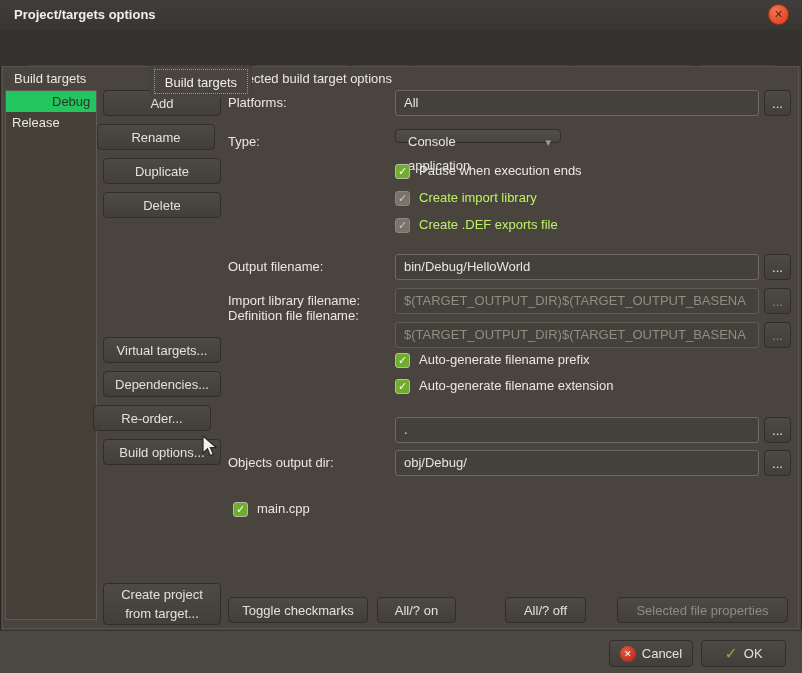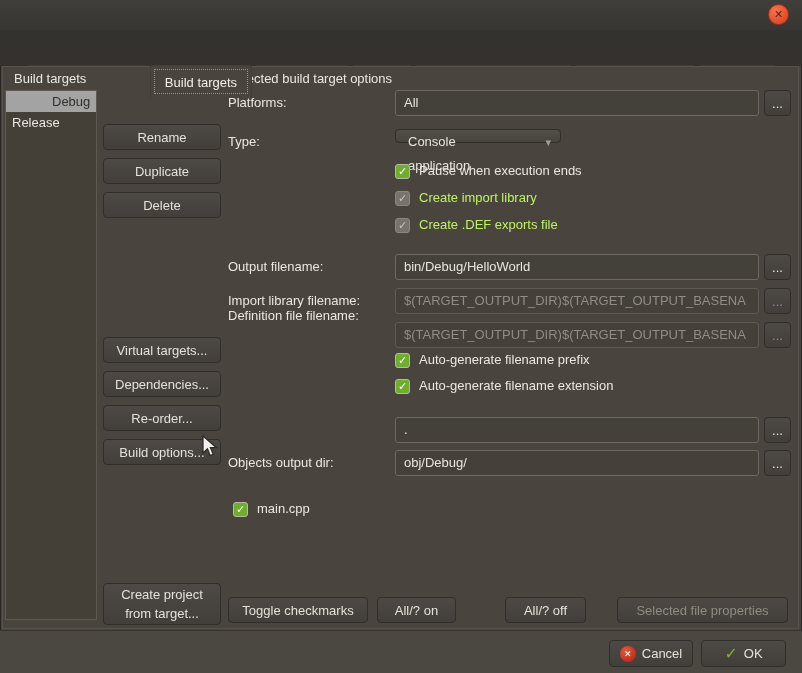--- a/index.html
+++ b/index.html
@@ -26,21 +26,21 @@
   .tab-scroll{position:absolute;top:38px;width:17px;height:26px;display:flex;align-items:center;
     justify-content:center;color:#dbd8d2;font-size:9px;cursor:default;}
   
   .panel{position:absolute;left:2px;top:66px;width:797px;height:563px;box-sizing:border-box;
     border:1px solid #57534b;background:#49453e;z-index:0;}
   .heading{position:absolute;height:16px;line-height:16px;color:#eae7e1;}
   
   .listbox{position:absolute;left:5px;top:90px;width:92px;height:530px;box-sizing:border-box;
     background:#444038;border:1px solid #5e5a51;z-index:1;}
   .list-item{height:21px;line-height:21px;padding-left:6px;color:#e9e7e2;cursor:default;}
-  .list-item.selected{background:#a3a3a3;color:#32312c;padding-left:46px;}
+  .list-item.selected{background:#22c55e;color:#32312c;padding-left:46px;}
   
   .btn{position:absolute;box-sizing:border-box;z-index:1;
     background:linear-gradient(#4d4944,#423e39);border:1px solid #302e2a;border-radius:4px;
     color:#e4e1da;display:flex;align-items:center;justify-content:center;text-align:center;cursor:default;}
   .btn.dim-text{color:#8f8b81;}
   
   .label{position:absolute;height:26px;line-height:26px;color:#eae7e1;z-index:1;white-space:nowrap;}
   .label.dim{color:#bef264;}
   .field{position:absolute;box-sizing:border-box;height:26px;z-index:1;
     background:#44403a;border:1px solid #6e6a61;border-radius:3px;color:#e8e5df;
@@ -63,20 +63,21 @@
     display:flex;align-items:center;justify-content:center;color:#fff;font-size:9px;font-weight:bold;}
   .icon-check-green{color:#7db335;font-size:16px;font-weight:bold;margin-right:6px;line-height:16px;}
   .cursor{position:absolute;z-index:9;}
 </style>
 </head>
 <body>
 
 <div class="window">
 
   <div class="titlebar">
+    <div class="title-text">Project/targets options</div>
     <div class="close-btn">
       <span>✕</span>
     </div>
   </div>
 
   <div class="tabbar">
     <div class="tab-scroll" style="left:4px;">
       <span>◀</span>
     </div>
     <div class="tab" style="left:26px;width:121px;">
@@ -107,36 +108,39 @@
 
   <div class="panel"></div>
 
   <div class="heading" style="left:14px;top:71px;">Build targets</div>
 
   <div class="listbox">
     <div class="list-item selected">Debug</div>
     <div class="list-item">Release</div>
   </div>
 
-  <div class="btn" style="left:103px;top:124px;width:118px;height:26px;">
+  <div class="btn" style="left:103px;top:90px;width:118px;height:26px;">
+    <span>Add</span>
+  </div>
+  <div class="btn" style="left:97px;top:124px;width:118px;height:26px;">
     <span>Rename</span>
   </div>
   <div class="btn" style="left:103px;top:158px;width:118px;height:26px;">
     <span>Duplicate</span>
   </div>
   <div class="btn" style="left:103px;top:192px;width:118px;height:26px;align-items:center;">
     <span>Delete</span>
   </div>
   <div class="btn" style="left:103px;top:337px;width:118px;height:26px;">
     <span>Virtual targets...</span>
   </div>
   <div class="btn" style="left:103px;top:371px;width:118px;height:26px;">
     <span>Dependencies...</span>
   </div>
-  <div class="btn" style="left:103px;top:405px;width:118px;height:26px;">
+  <div class="btn" style="left:93px;top:405px;width:118px;height:26px;">
     <span>Re-order...</span>
   </div>
   <div class="btn" style="left:103px;top:439px;width:118px;height:26px;">
     <span>Build options...</span>
   </div>
   <div class="btn" style="left:103px;top:583px;width:118px;height:42px;line-height:19px;padding:0 4px;">
     <span>Create project from target...</span>
   </div>
 
   <div class="heading" style="left:228px;top:71px;">Selected build target options</div>

